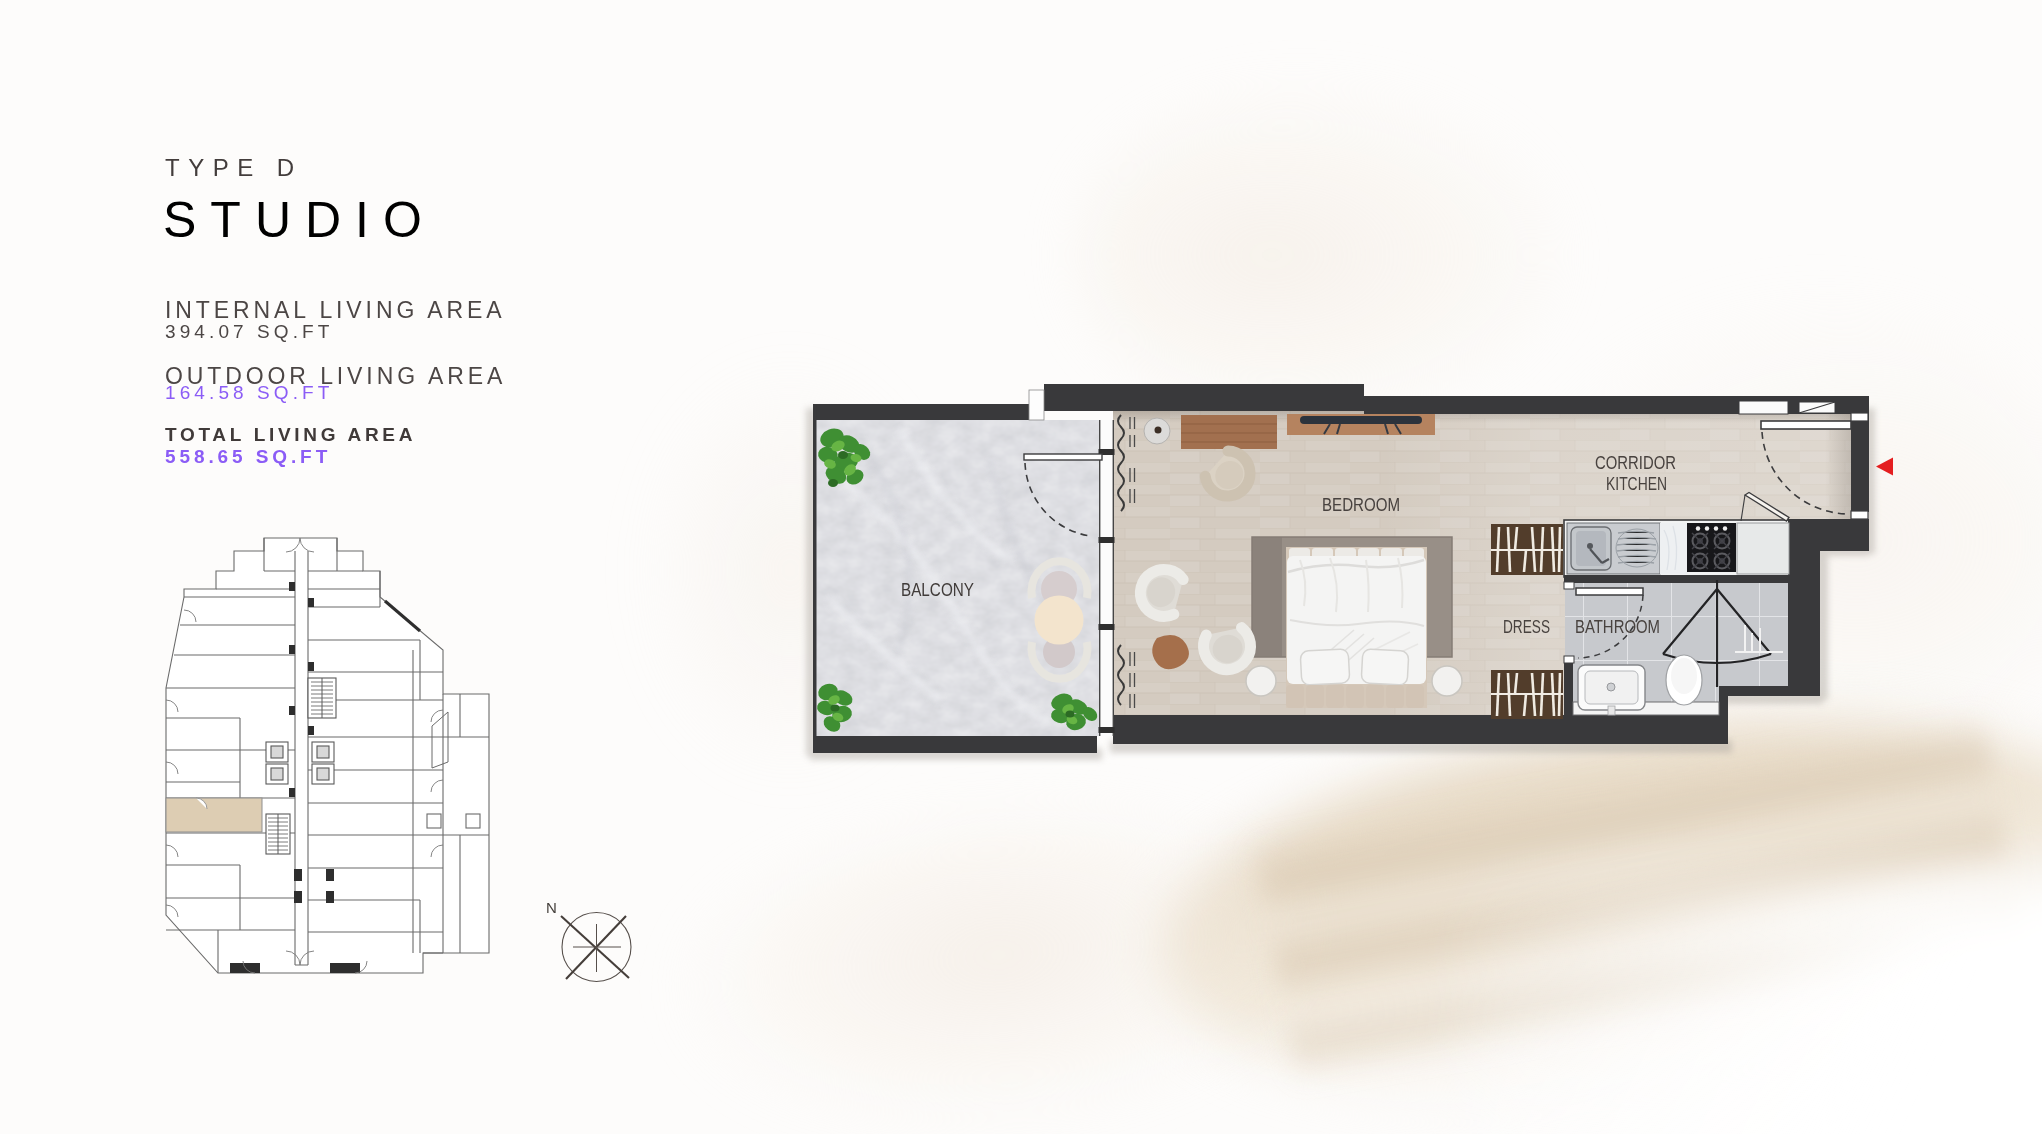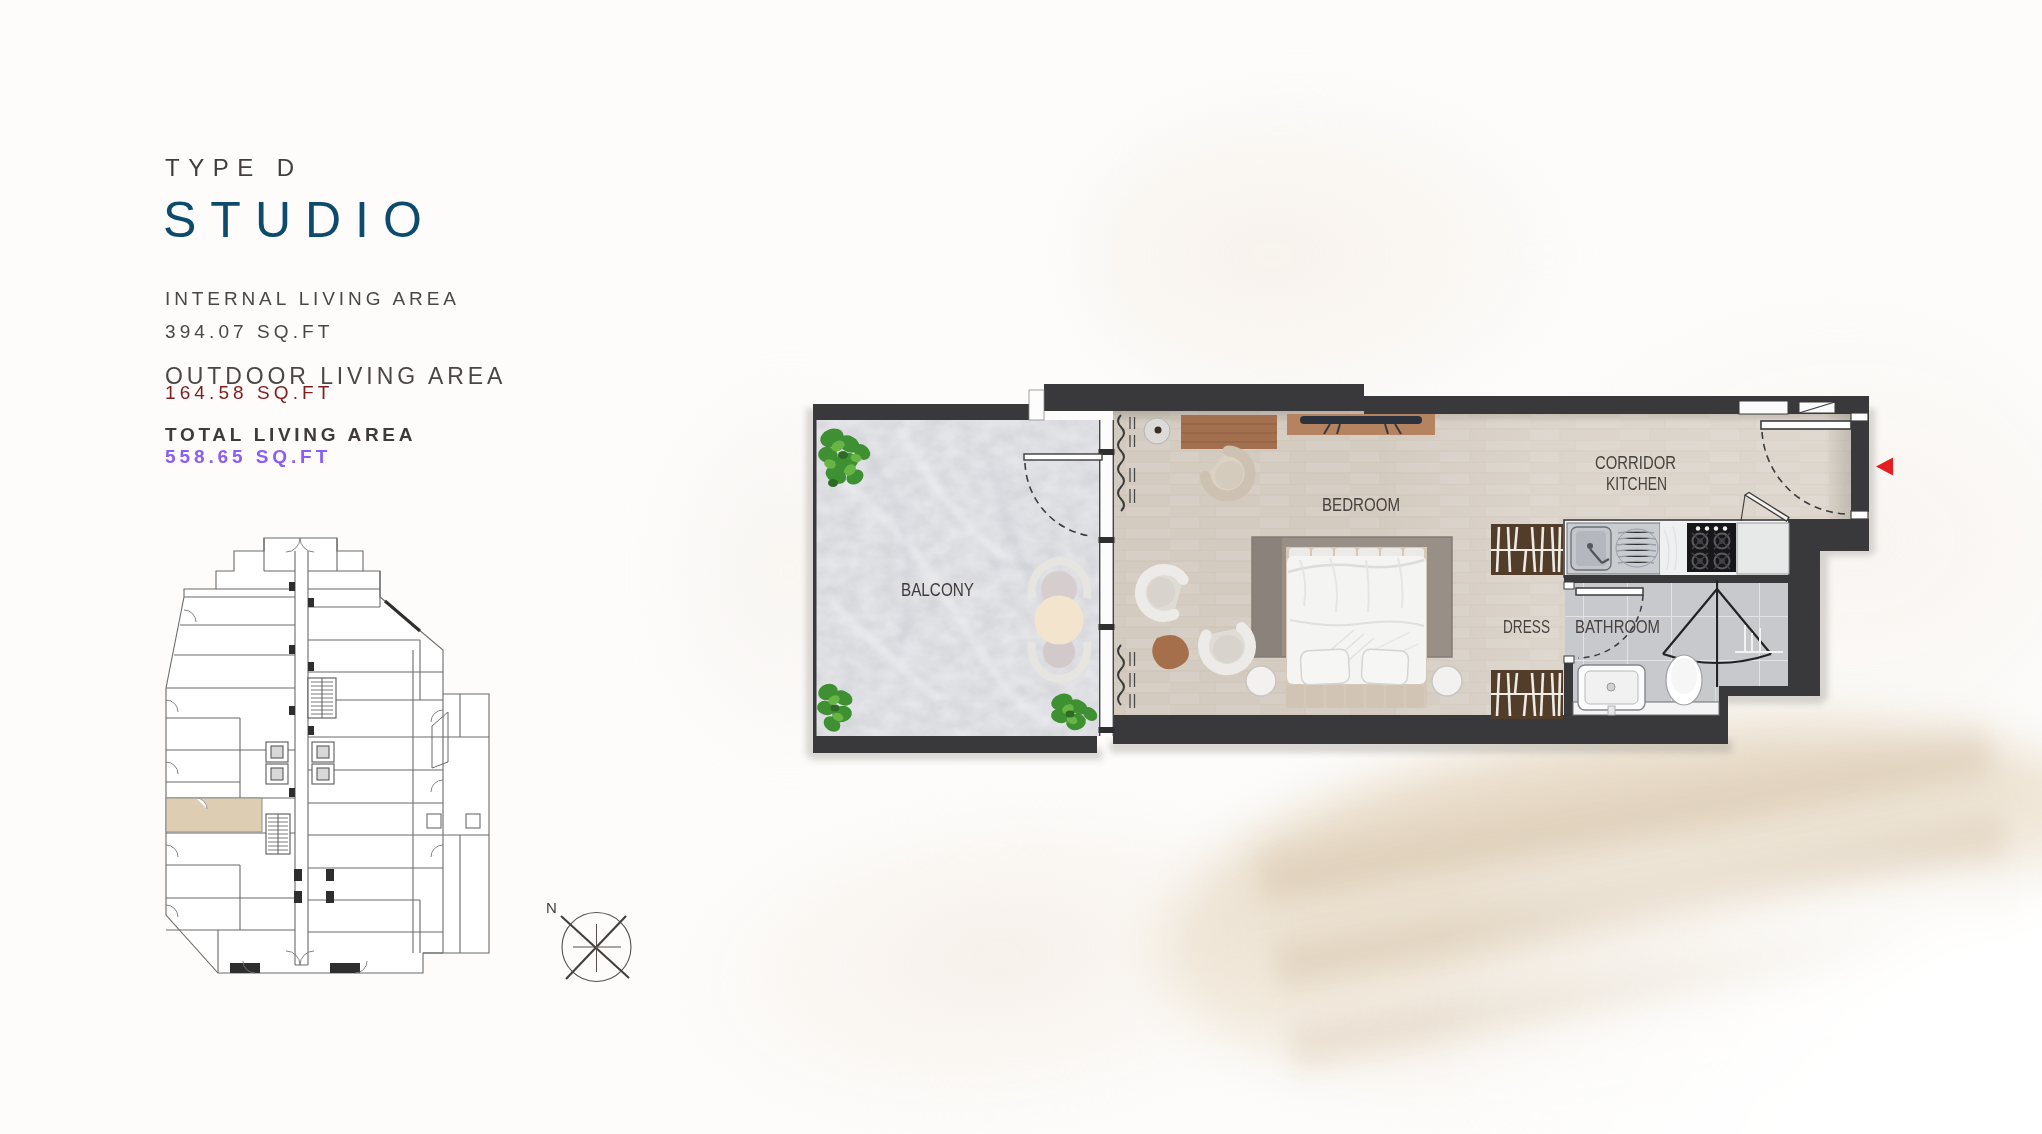--- a/index.html
+++ b/index.html
@@ -33,29 +33,29 @@
     background:linear-gradient(115deg, rgba(253,252,251,0) 0%, rgba(255,255,255,0.97) 55%);"></div>
 
   <div class="bgshape" style="left:640px;top:360px;width:300px;height:420px;border-radius:50%;
     background:radial-gradient(ellipse, rgba(243,236,228,0.45), rgba(253,252,251,0) 70%);"></div>
 </div>
 
 <div id="lefttext">
 
   <div class="txt" style="left:165px;top:154px;font-size:24px;letter-spacing:8.5px;color:#433d3c;">TYPE D</div>
 
-  <div class="txt" style="left:163px;top:191px;font-size:50px;letter-spacing:14px;color:#0c4a6e;">STUDIO</div>
-
-  <div class="txt" style="left:165px;top:288px;font-size:19px;letter-spacing:3.9px;color:#4c4645;">INTERNAL LIVING AREA</div>
+  <div class="txt" style="left:163px;top:191px;font-size:50px;letter-spacing:14px;color:#000000;">STUDIO</div>
+
+  <div class="txt" style="left:165px;top:297px;font-size:23px;letter-spacing:3.9px;color:#4c4645;">INTERNAL LIVING AREA</div>
 
   <div class="txt" style="left:165px;top:321px;font-size:19px;letter-spacing:4.1px;color:#4c4645;text-align:center;">394.07 SQ.FT</div>
 
   <div class="txt" style="left:165px;top:363px;font-size:23px;letter-spacing:3.9px;color:#4c4645;">OUTDOOR LIVING AREA</div>
 
-  <div class="txt" style="left:165px;top:382px;font-size:19px;letter-spacing:4.1px;color:#7f1d1d;">164.58 SQ.FT</div>
+  <div class="txt" style="left:165px;top:382px;font-size:19px;letter-spacing:4.1px;color:#8b5cf6;">164.58 SQ.FT</div>
 
   <div class="txt" style="left:165px;top:424px;font-size:19px;letter-spacing:3.7px;color:#403a39;font-weight:bold;text-align:right;">TOTAL LIVING AREA</div>
 
   <div class="txt" style="left:165px;top:446px;font-size:19px;letter-spacing:3.9px;color:#8b5cf6;font-weight:bold;">558.65 SQ.FT</div>
 </div>
 
 <svg class="abs" style="left:0;top:0;" width="2042" height="1134" viewBox="0 0 2042 1134">
 <defs>
   <pattern id="wood" width="90" height="22" patternUnits="userSpaceOnUse">
     <rect width="90" height="22" fill="#d7cec3"></rect>

